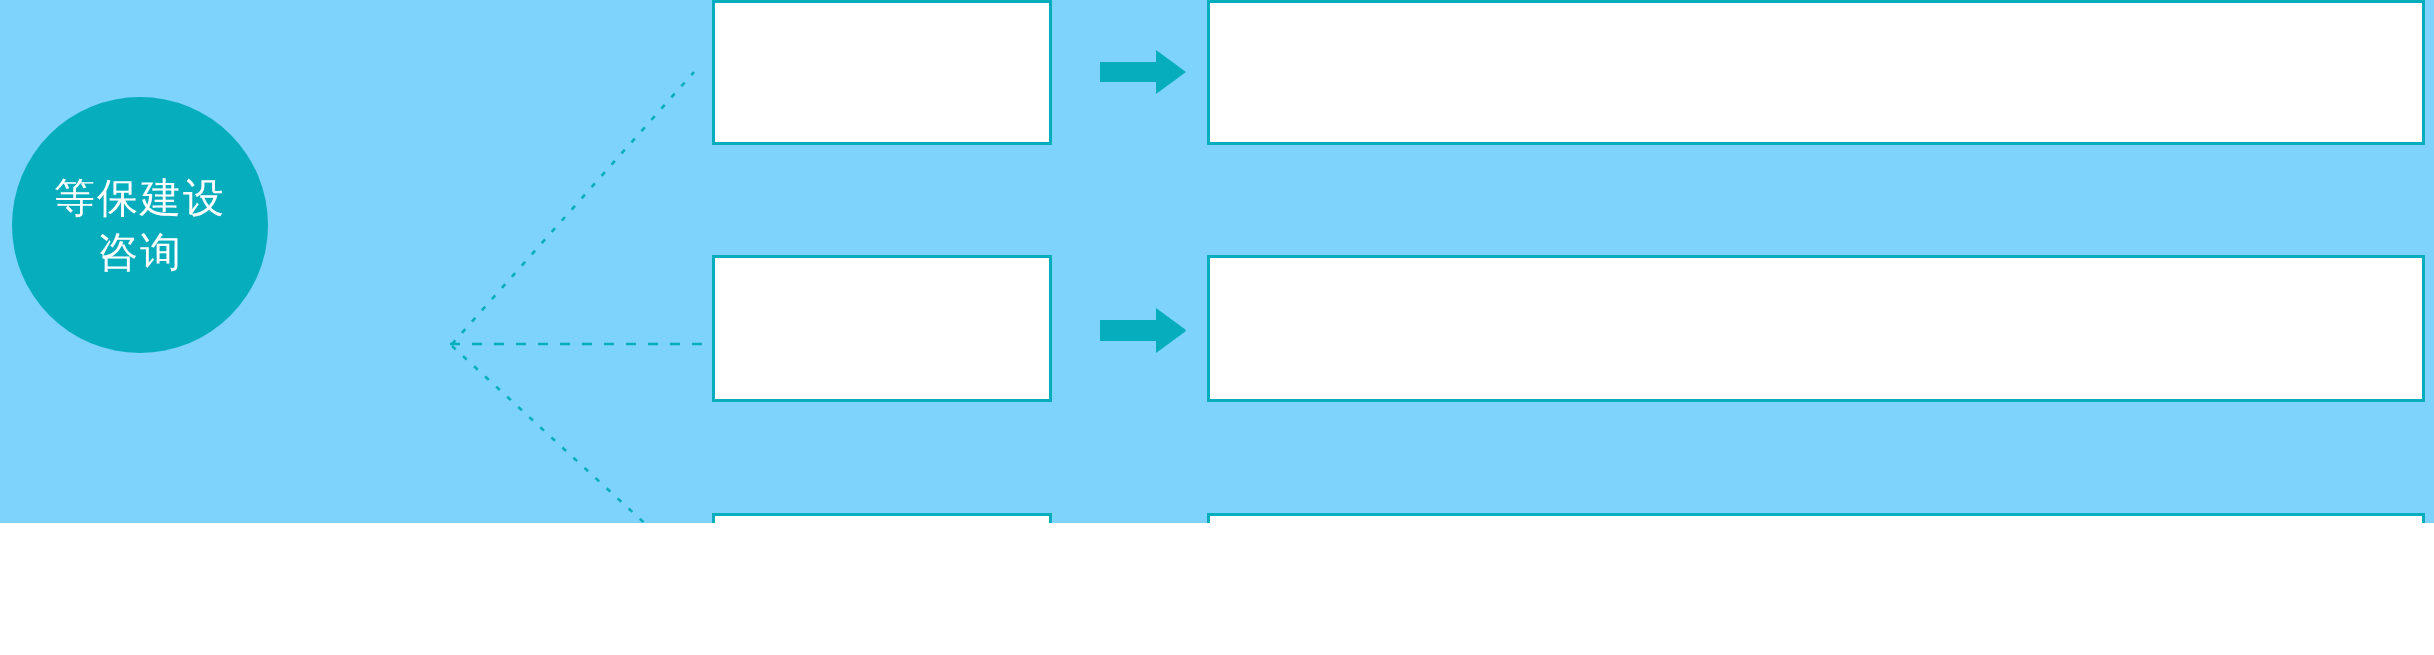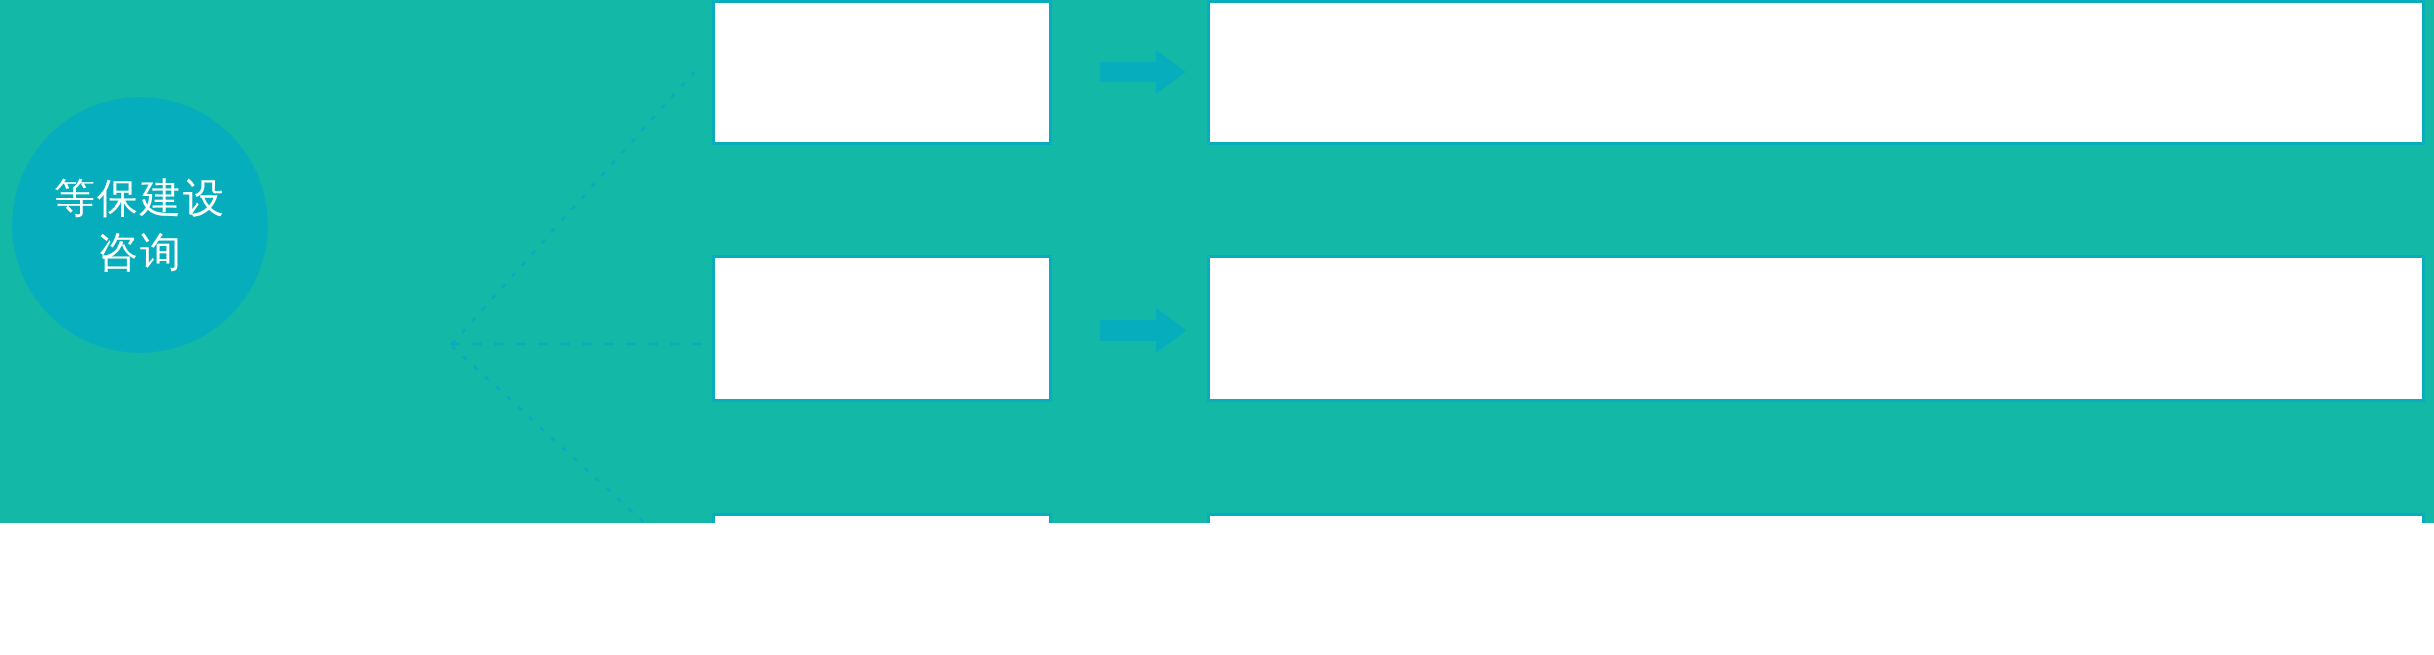--- a/index.html
+++ b/index.html
@@ -8,21 +8,21 @@
     padding: 0;
     background: #ffffff;
   }
   body {
     font-family: "Liberation Sans", "DejaVu Sans", sans-serif;
   }
   #canvas {
     position: relative;
     width: 2434px;
     height: 523px;
-    background: #14b8a6;
+    background: #7dd3fc;
     overflow: hidden;
   }
 
   
   .hub-circle {
     position: absolute;
     left: 12px;
     top: 97px;
     width: 256px;
     height: 256px;

